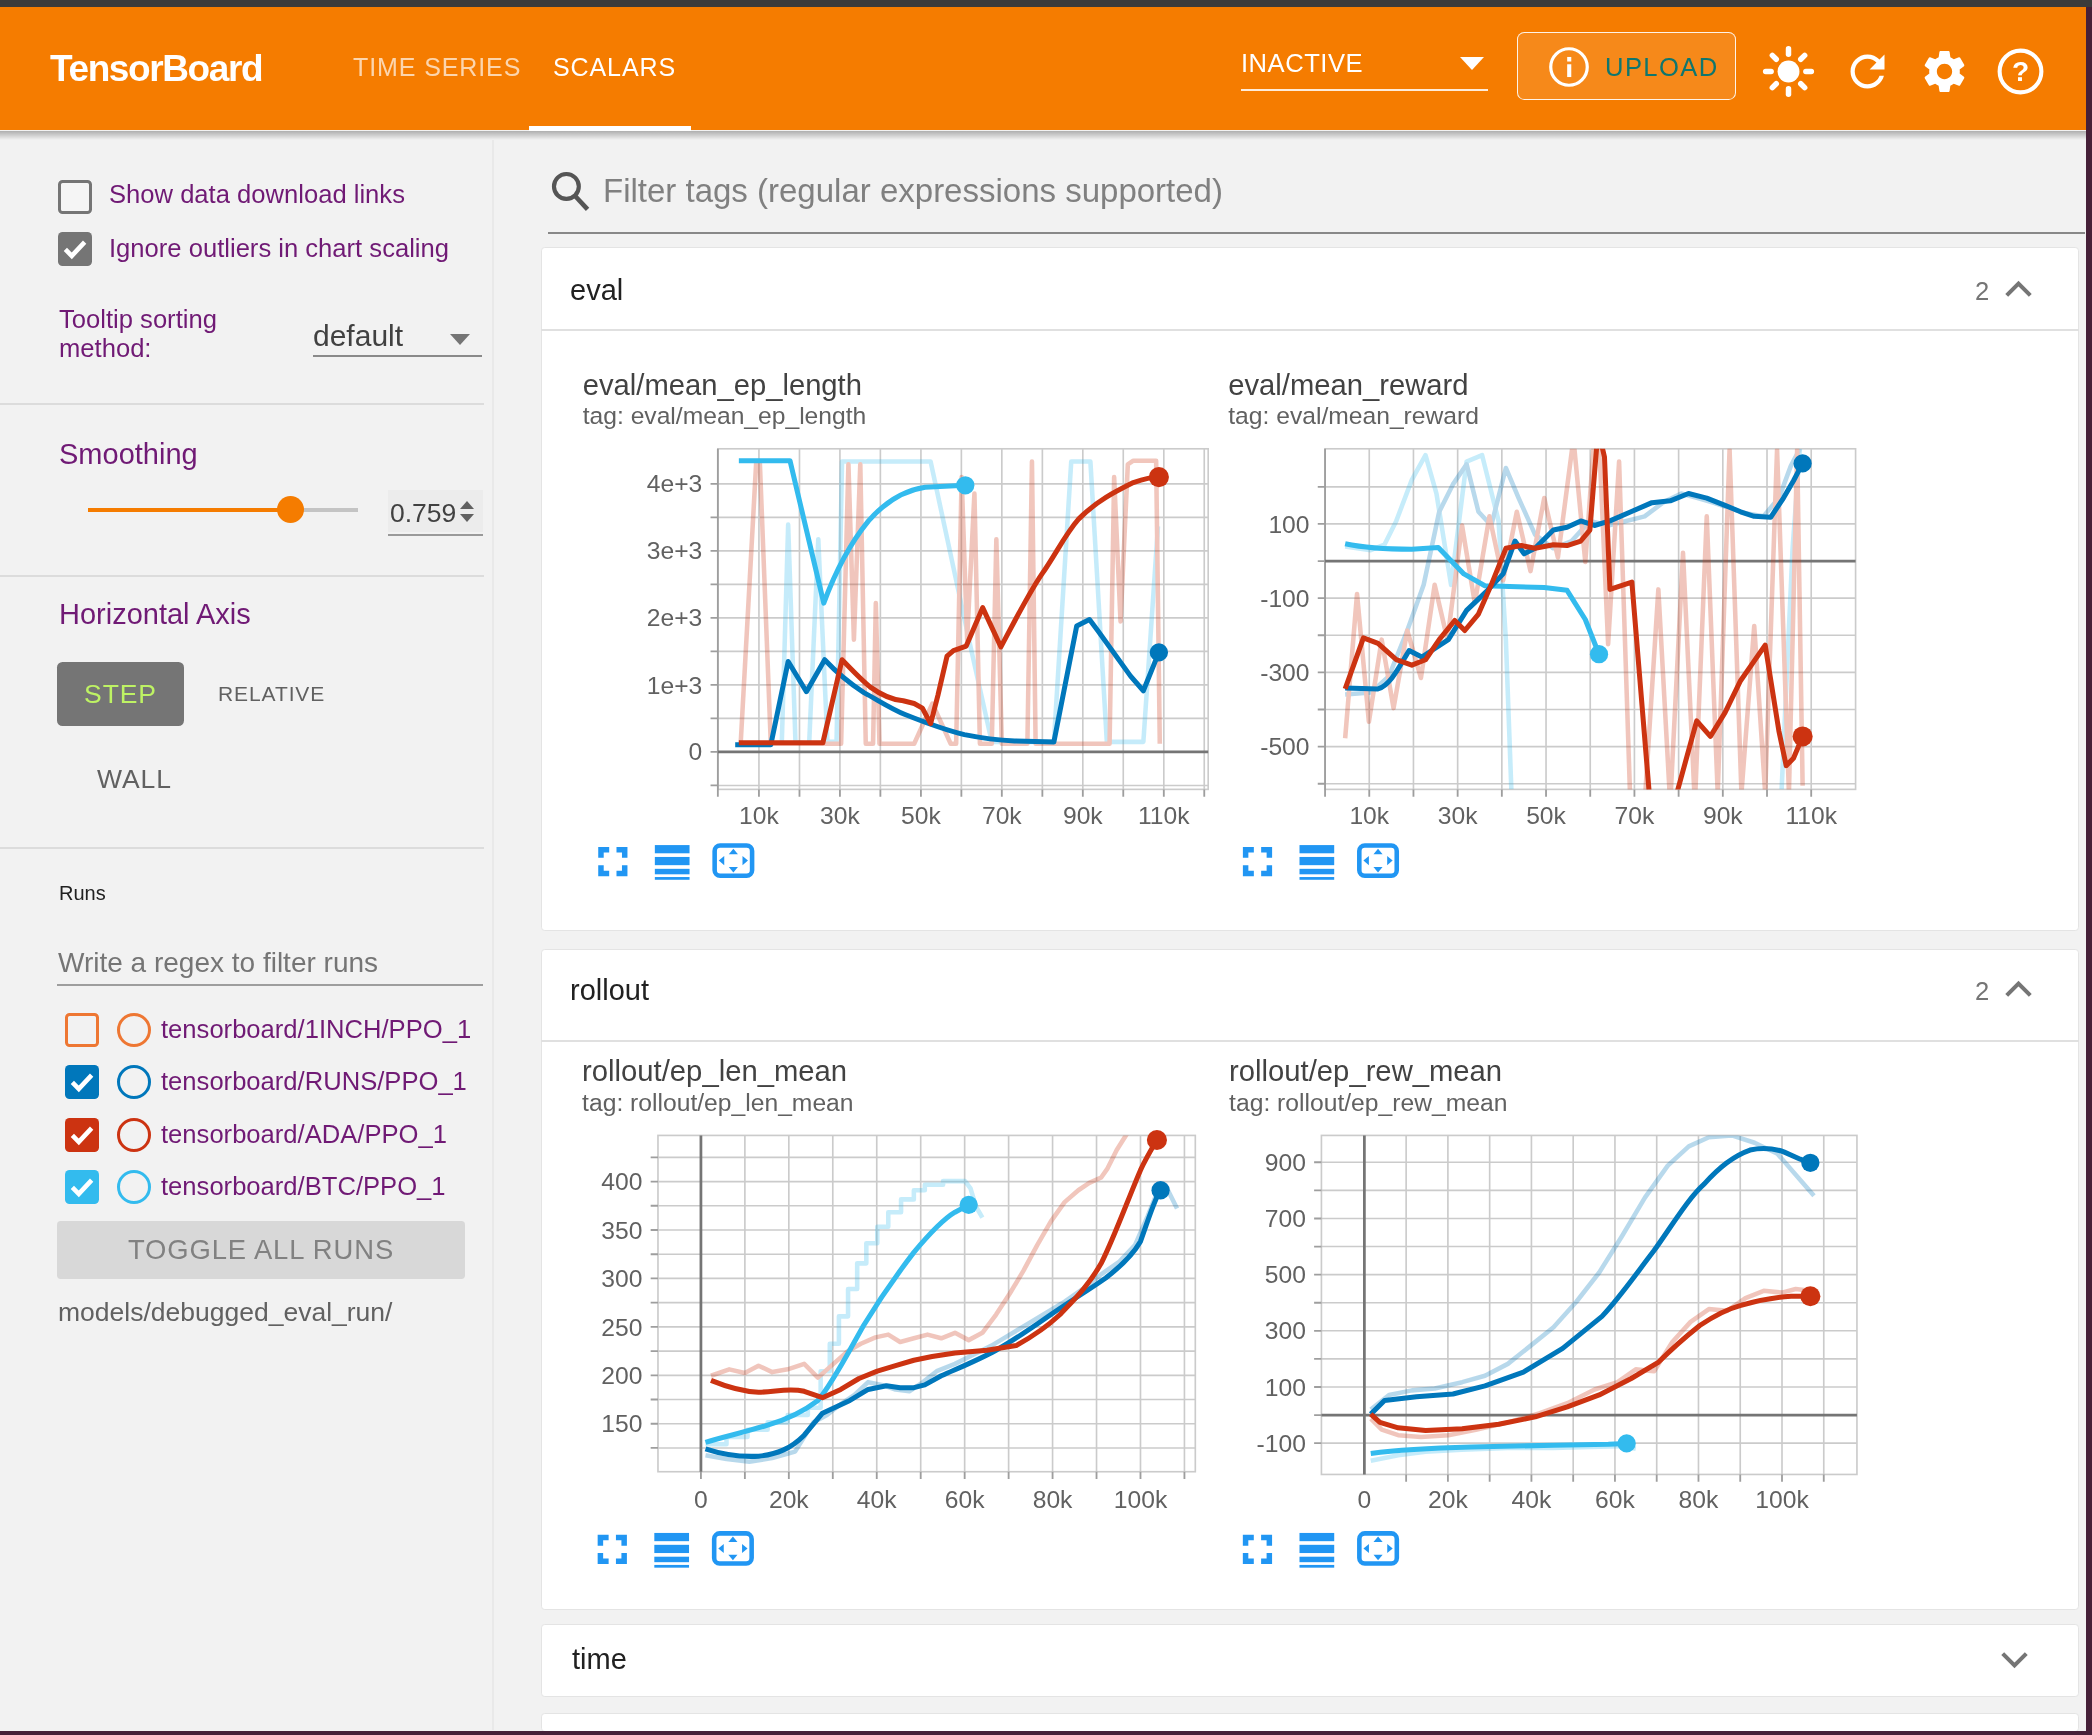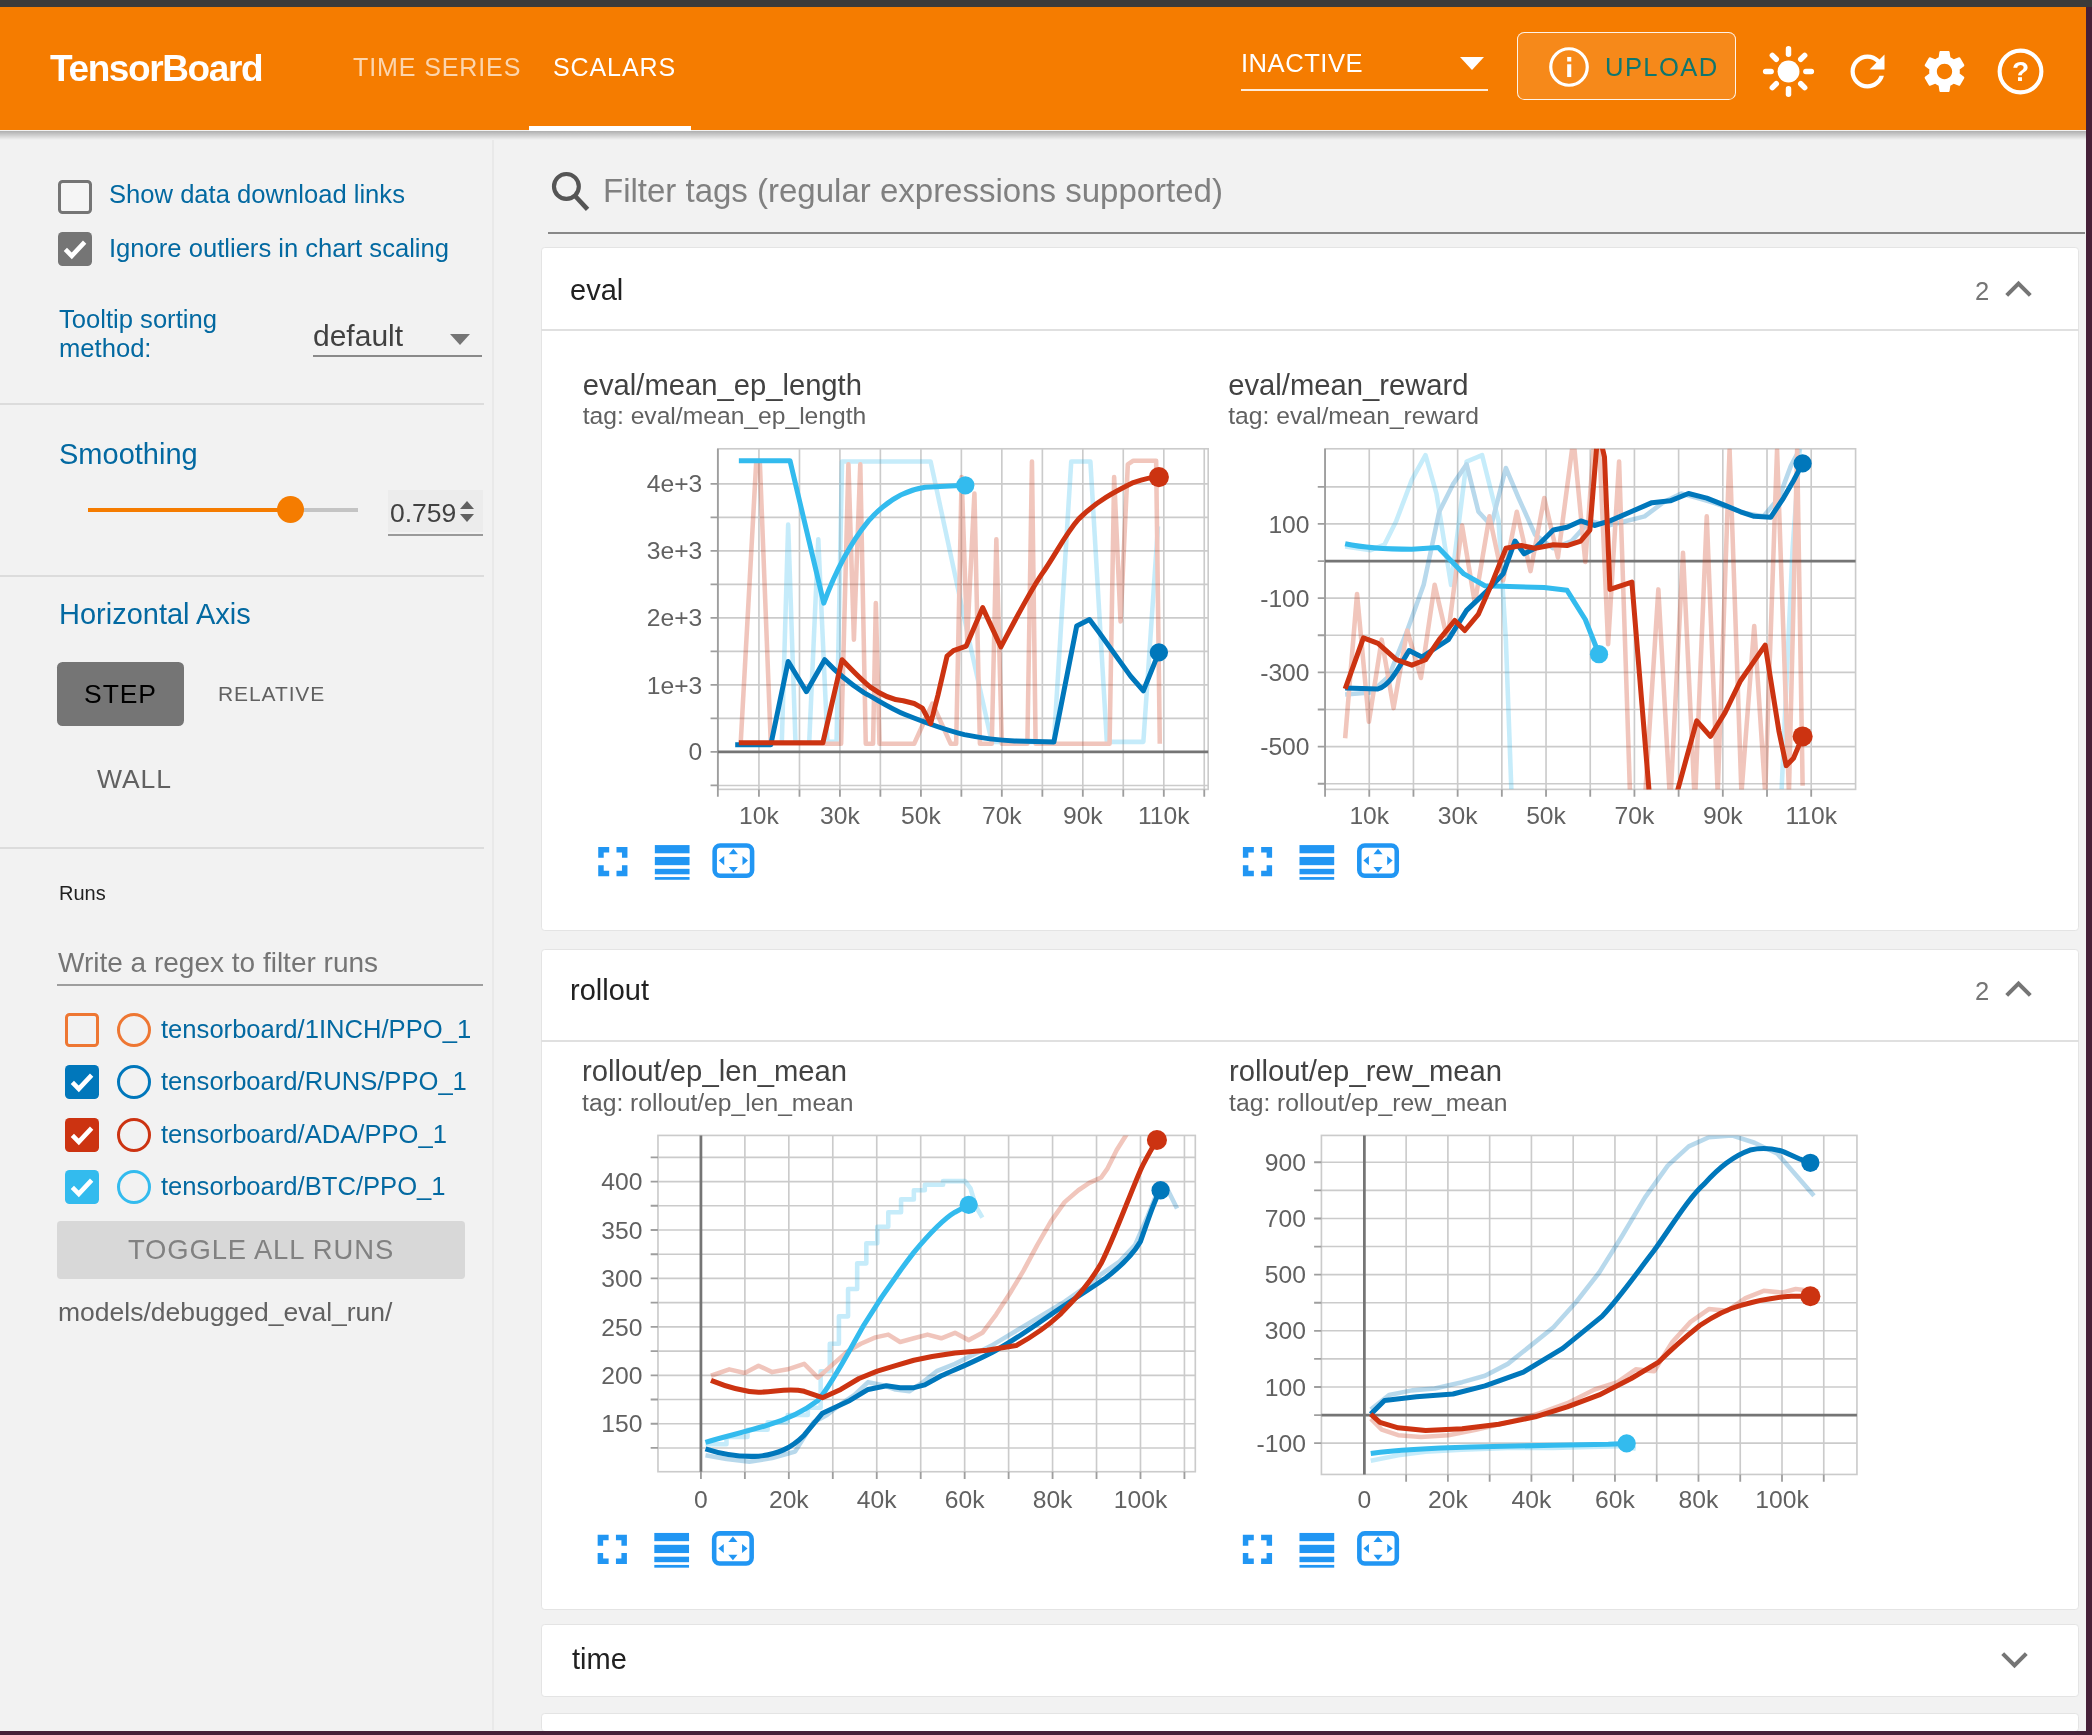--- a/index.html
+++ b/index.html
@@ -16,21 +16,21 @@
 .inactive { left:1241px; top:49px; color:#fff; font-size:25.6px; letter-spacing:0.5px; }
 .inactline { left:1241px; top:89px; width:247px; height:1.8px; background:rgba(255,255,255,0.85); }
 .caret-down { left:1460px; top:57px; width:0; height:0; border-left:12.8px solid transparent; border-right:12.8px solid transparent; border-top:13.7px solid #fff; }
 .upbtn { left:1517px; top:32px; width:219px; height:68px; border:1.8px solid rgba(255,255,255,0.9); border-radius:7.3px; background:rgba(255,255,255,0.10); }
 .uptext { left:1605px; top:53px; color:#0f766e; font-size:25.6px; letter-spacing:1.4px; }
 .maroonright { left:2086px; top:7.3px; width:6.4px; height:1728px; background:#462038; z-index:30; }
 .maroonbottom { left:0; top:1731px; width:2092px; height:4.6px; background:#462038; z-index:30; }
 
 
 .sidebox { border:3.7px solid #757575; border-radius:4.6px; width:34px; height:34px; background:#f5f5f5; }
-.slabel { font-size:25.6px; color:#0369a1; }
+.slabel { font-size:25.6px; color:#701a75; }
 .divider { height:1.8px; background:#dcdcdc; left:0; width:484px; }
 .vdivider { left:492px; top:140px; width:1.8px; height:1590px; background:#e9e9e9; }
 
 
 .card { left:541px; width:1538px; background:#fff; border:1.8px solid #e4e4e4; border-radius:3.7px; }
 .cardhead { font-size:29px; color:#212121; }
 .count { font-size:25.6px; color:#757575; }
 .hdivider { left:541px; width:1538px; height:1.8px; background:#e0e0e0; }
 </style>
 </head>
@@ -98,21 +98,21 @@
 <div class="abs" style="left:88px; top:508px; width:203px; height:3.7px; background:#f57c00;"></div>
 <div class="abs" style="left:291px; top:508px; width:67px; height:3.7px; background:#c4c4c4;"></div>
 <div class="abs" style="left:277px; top:496px; width:27.4px; height:27.4px; border-radius:50%; background:#f57c00;"></div>
 <div class="abs" style="left:388px; top:490px; width:95px; height:42px; background:#ececec;"></div>
 <div class="abs" style="left:390px; top:498px; font-size:26.5px; color:#414141;">0.759</div>
 <div class="abs" style="left:460px; top:501px; width:0; height:0; border-left:7.3px solid transparent; border-right:7.3px solid transparent; border-bottom:8.2px solid #616161;"></div>
 <div class="abs" style="left:460px; top:514px; width:0; height:0; border-left:7.3px solid transparent; border-right:7.3px solid transparent; border-top:8.2px solid #616161;"></div>
 <div class="abs" style="left:388px; top:534px; width:95px; height:1.8px; background:#9a9a9a;"></div>
 <div class="abs divider" style="top:575px;"></div>
 <div class="abs slabel" style="left:59px; top:598px; font-size:29px;">Horizontal Axis</div>
-<div class="abs" style="left:57px; top:662px; width:127px; height:64px; background:#757575; border-radius:5.5px; color:#000000; font-size:26.5px; letter-spacing:0.9px; text-align:center; line-height:64px;">STEP</div>
+<div class="abs" style="left:57px; top:662px; width:127px; height:64px; background:#757575; border-radius:5.5px; color:#bef264; font-size:26.5px; letter-spacing:0.9px; text-align:center; line-height:64px;">STEP</div>
 <div class="abs" style="left:218px; top:662px; width:107px; height:64px; color:#616161; font-size:21px; letter-spacing:0.9px; text-align:center; line-height:64px;">RELATIVE</div>
 <div class="abs" style="left:97px; top:747px; width:63px; height:64px; color:#616161; font-size:26.5px; letter-spacing:0.9px; text-align:center; line-height:64px;">WALL</div>
 <div class="abs divider" style="top:847px;"></div>
 <div class="abs" style="left:59px; top:882px; font-size:20px; color:#212121;">Runs</div>
 <div class="abs" style="left:58px; top:947px; font-size:28px; color:#757575;">Write a regex to filter runs</div>
 <div class="abs" style="left:57px; top:984px; width:426px; height:1.8px; background:#9e9e9e;"></div>
 
 <div class="abs" style="left:65px; top:1013px; width:34px; height:34px; border:3.7px solid #ee7733; border-radius:4.6px;"></div>
 <div class="abs" style="left:117px; top:1013px; width:34px; height:34px; border:3.7px solid #ee7733; border-radius:50%;"></div>
 <div class="abs slabel" style="left:161px; top:1015px;">tensorboard/1INCH/PPO_1</div>

